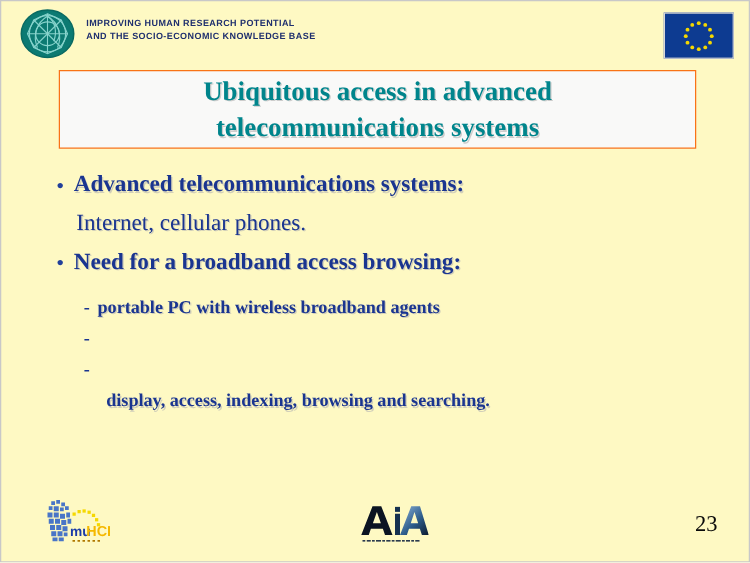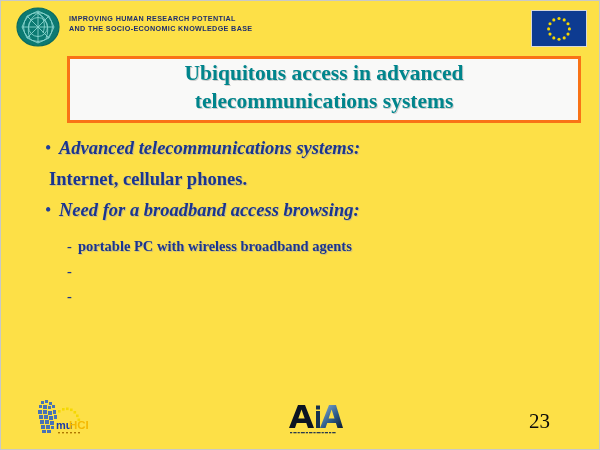--- a/index.html
+++ b/index.html
@@ -11,21 +11,21 @@
     width: 600px;
     height: 450px;
     overflow: hidden;
     font-family: "Liberation Serif", serif;
   }
 
   #slide {
     position: relative;
     width: 598px;
     height: 448px;
-    background: #fde047;
+    background: #fef9c3;
     border: 1px solid #c8c8c8;
     overflow: hidden;
   }
 
   
   #header {
     position: absolute;
     left: 0; top: 0;
     width: 598px; height: 50px;
   }
@@ -56,26 +56,25 @@
     background: #0d3b91;
     border: 1px solid #d8d8d8;
   }
   #eu-flag svg { display: block; }
 
   
   #title-box {
     position: absolute;
     left: 46px; top: 55px;
     width: 508px; height: 61px;
-    border: 3px solid #f97316;
+    border: 1px solid #f97316;
     background: #f9f9f8;
     display: flex;
-    align-items: flex-start;
+    align-items: center;
     justify-content: center;
-    margin-left: 20px;
   }
   #title-text {
     font-family: "Liberation Serif", serif;
     font-size: 21.5px;
     font-weight: bold;
     color: #00858c;
     text-align: center;
     line-height: 1.32;
     white-space: pre-line;
     text-shadow: 1px 1px 0 rgba(150,150,150,0.45);
@@ -102,27 +101,26 @@
     line-height: 30px;
     text-align: left;
   }
   .bullet-text {
     font-family: "Liberation Serif", serif;
     font-size: 18.5px;
     font-weight: bold;
     color: #1a3590;
     line-height: 30px;
     text-shadow: 1px 1px 0 rgba(165,165,175,0.5);
-    font-style: italic;
   }
   .bullet-cont {
-    padding-left: 48px;
+    padding-left: 60px;
     font-family: "Liberation Serif", serif;
     font-size: 18.5px;
-    font-weight: bold;
+    font-weight: normal;
     color: #1a3590;
     line-height: 30px;
     text-shadow: 1px 1px 0 rgba(165,165,175,0.5);
     margin-bottom: 1px;
   }
 
   .subbullet-row {
     display: flex;
     align-items: flex-start;
     padding-left: 66px;
@@ -164,26 +162,26 @@
     left: 32px; top: 396px;
     width: 62px; height: 42px;
   }
   #aia-logo {
     position: absolute;
     left: 286px; top: 400px;
     width: 56px; height: 36px;
   }
   #page-number {
     position: absolute;
-    left: 528px; top: 408px;
+    left: 544px; top: 408px;
     width: 40px;
     font-family: "Liberation Serif", serif;
-    font-size: 21px;
+    font-size: 18px;
     color: #0a0a0a;
-    text-align: left;
+    text-align: center;
   }
 </style>
 </head>
 <body>
 
 <div id="slide">
 
   <div id="header">
 
     <div id="eu-project-logo">
@@ -253,20 +251,21 @@
       <span class="subbullet-text">portable PC with wireless broadband agents</span>
     </div>
 
     <div class="subbullet-row">
       <span class="subbullet-dash">-</span>
     </div>
 
     <div class="subbullet-row">
       <span class="subbullet-dash">-</span>
     </div>
+    <div class="subbullet-cont">display, access, indexing,  browsing  and searching.</div>
   </div>
 
   <div id="muhci-logo">
     <svg width="62" height="42" viewBox="0 0 62 42">
       <g fill="#2a5fc8" opacity="0.85">
         <rect x="8" y="4" width="3" height="3"></rect>
           <rect x="12" y="3" width="3" height="3"></rect>
         <rect x="16" y="5" width="3" height="3"></rect>
           <rect x="6" y="8" width="3" height="3"></rect>
         <rect x="10" y="8" width="4" height="4"></rect>

